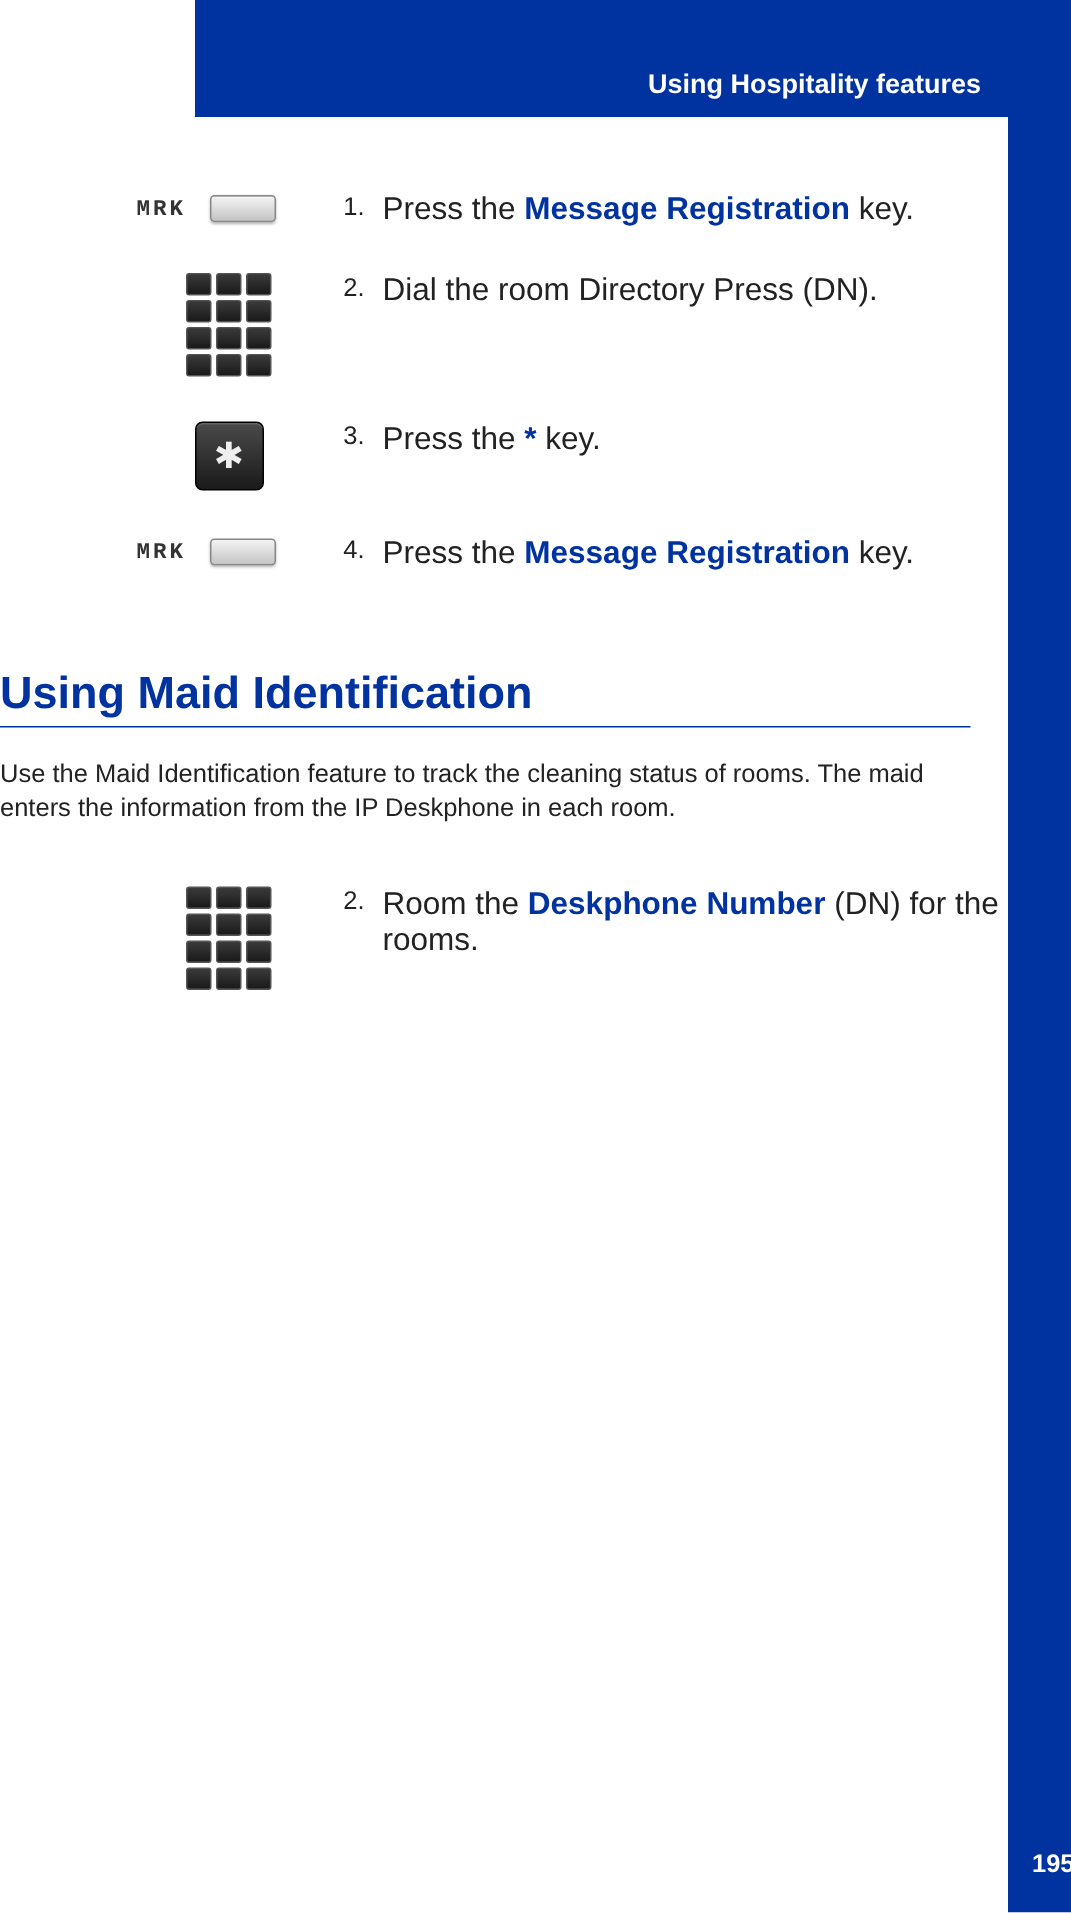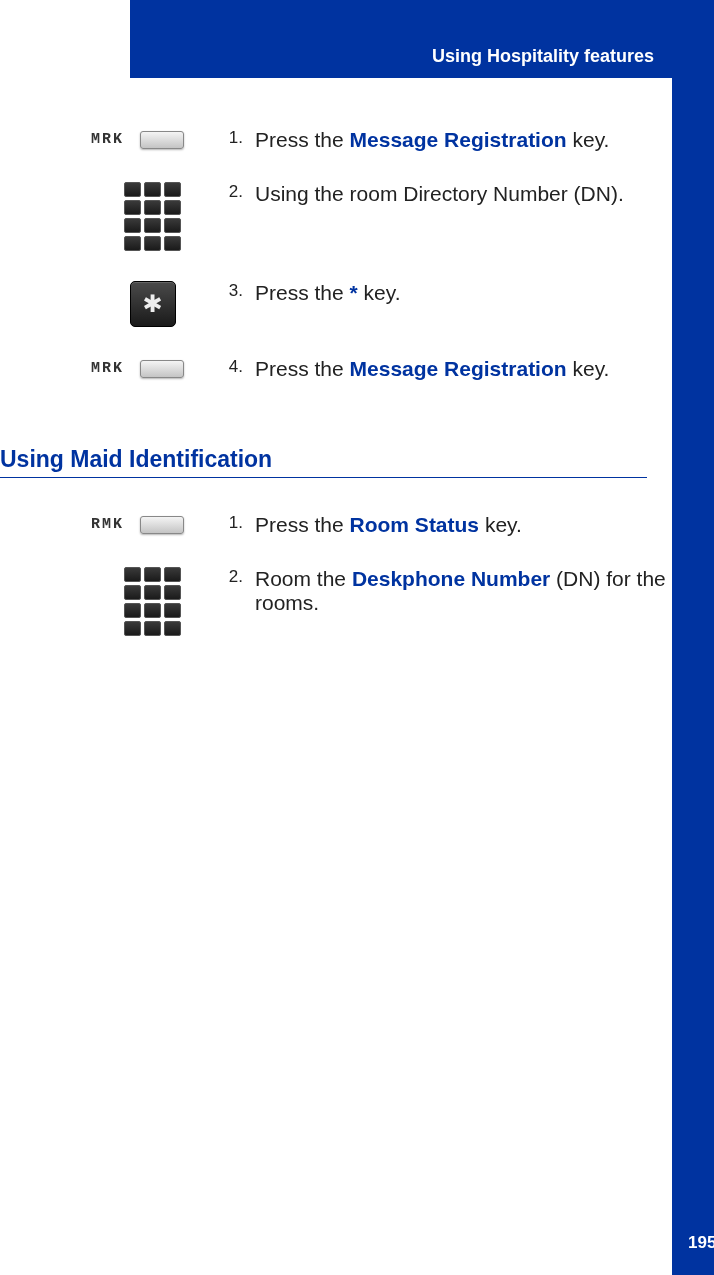--- a/index.html
+++ b/index.html
@@ -71,21 +71,21 @@
     font-size: 17px;
     text-align: right;
     padding-right:12px !important;
   }
   .txt-cell {
     font-size: 21px;
     padding-right: 40px !important;
   }
   .softkey {
     display: inline-flex;
-    align-items: center;
+    align-items: flex-end;
     gap: 16px;
     font-family: "Courier New", monospace;
     font-size: 15px;
     font-weight: bold;
     letter-spacing: 2px;
     color: #333;
   }
   .softkey-btn {
     width: 42px;
     height: 16px;
@@ -119,21 +119,21 @@
     justify-content: center;
     margin-left:30px;
     box-shadow: inset 0 1px 0 rgba(255,255,255,0.15);
   }
   .bold-link {
     color: #0033a0;
     font-weight: bold;
   }
   .section-heading {
     font-family: "Trebuchet MS", Arial, sans-serif;
-    font-size: 23px;
+    font-size: 30px;
     font-weight: bold;
     color: #0033a0;
     border-bottom: 1.5px solid #0033a0;
     margin: 50px 0 20px 0;
     padding-bottom: 4px;
   }
   .body-para {
     font-size: 17px;
     margin: 0 0 25px 0;
     line-height: 1.35;
@@ -186,21 +186,21 @@
               <span></span>
               <span></span>
               <span></span>
               <span></span>
               <span></span>
               <span></span>
         </span>
       </td>
       <td class="num-cell">2.</td>
       <td class="txt-cell">
-        <span>Using the room Directory Number (DN).</span>
+        <span>Dial the room Directory Press (DN).</span>
       </td>
     </tr>
     <tr>
       <td class="icon-cell">
         <span class="star-key">✱</span>
       </td>
       <td class="num-cell">3.</td>
       <td class="txt-cell">
         <span>Press the </span><span class="bold-link">*</span><span> key.</span>
       </td>
@@ -215,36 +215,25 @@
       <td class="num-cell">4.</td>
       <td class="txt-cell">
         <span>Press the </span><span class="bold-link">Message Registration</span><span> key.</span>
       </td>
     </tr>
   </tbody>
     </table>
 
   <div class="section-heading">Using Maid Identification</div>
 
+  <p class="body-para">Use the Maid Identification feature to track the cleaning status of rooms. The maid enters the information from the IP Deskphone in each room.</p>
 
 
   <table class="step-table">
     <tbody>
-        <tr>
-      <td class="icon-cell">
-        <span class="softkey">
-          <span>RMK</span>
-          <span class="softkey-btn"></span>
-        </span>
-      </td>
-      <td class="num-cell">1.</td>
-      <td class="txt-cell">
-        <span>Press the </span><span class="bold-link">Room Status</span><span> key.</span>
-      </td>
-    </tr>
     <tr>
       <td class="icon-cell">
         <span class="keypad">
           <span></span>
               <span></span>
               <span></span>
               <span></span>
               <span></span>
               <span></span>
               <span></span>

